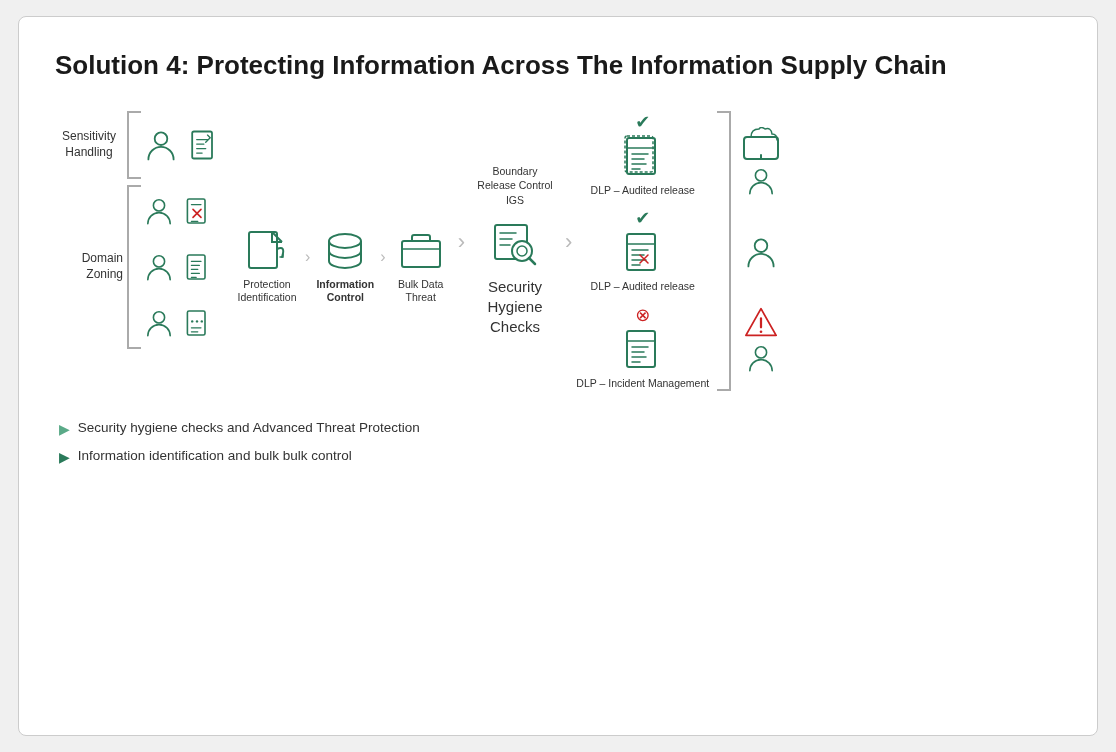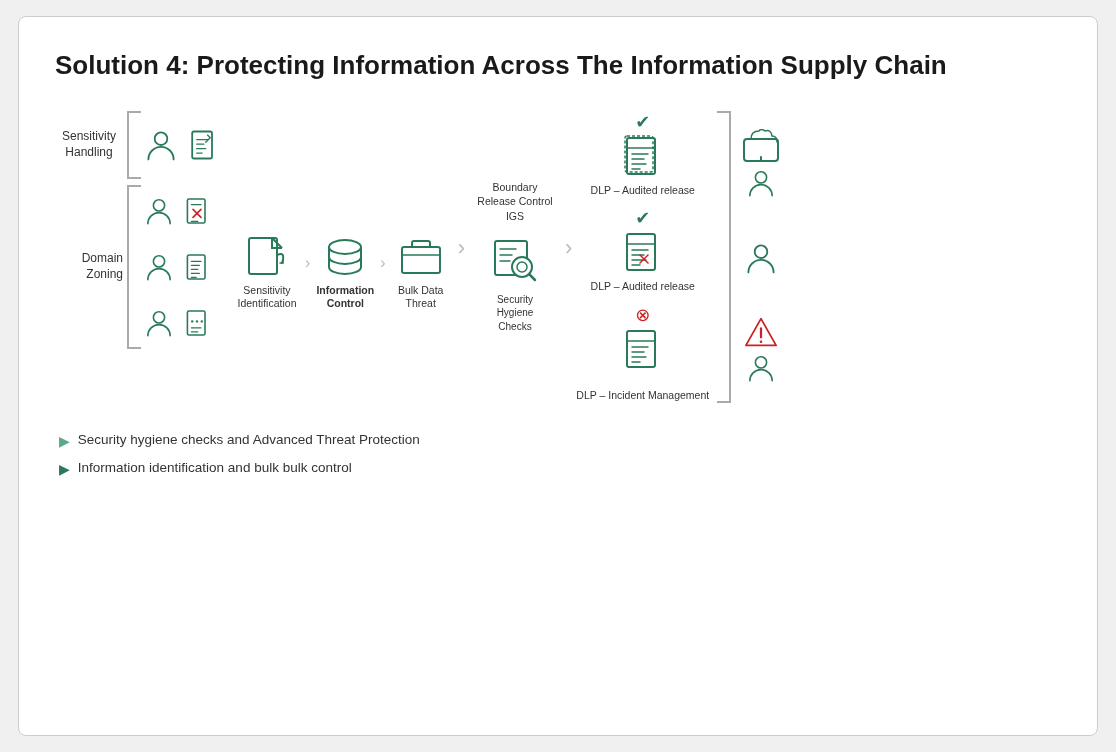--- a/index.html
+++ b/index.html
@@ -141,21 +141,21 @@
     <div style="display:flex; align-items:center; gap:2px; margin-top:30px; align-self:center;">
 
       <div style="display:flex; flex-direction:column; align-items:center; width:72px;">
         <svg width="46" height="46" viewBox="0 0 46 46" fill="none" xmlns="http://www.w3.org/2000/svg">
           <rect x="5" y="5" width="28" height="36" rx="2" stroke="#2a7a5a" stroke-width="2"></rect>
           <path d="M28 5v10h10" stroke="#2a7a5a" stroke-width="2"></path>
           <path d="M28 5l10 10" stroke="#2a7a5a" stroke-width="2"></path>
           <path d="M33 22 Q42 18 38 30" stroke="#2a7a5a" stroke-width="2" stroke-linecap="round" fill="none"></path>
           <path d="M36 30 l3 0 l0 -3" stroke="#2a7a5a" stroke-width="1.5" stroke-linecap="round"></path>
         </svg>
-        <div style="font-size:10.5px; color:#333; text-align:center; margin-top:5px; line-height:1.3;">Sensitivity Identification</div>
+        <div style="font-size:10.5px; color:#333; text-align:center; margin-top:5px; line-height:1.3;">Protection Identification</div>
       </div>
 
       <div style="font-size:16px; color:#bbb; margin-bottom:18px;">›</div>
 
       <div style="display:flex; flex-direction:column; align-items:center; width:66px;">
         <svg width="46" height="46" viewBox="0 0 46 46" fill="none" xmlns="http://www.w3.org/2000/svg">
           <ellipse cx="23" cy="14" rx="16" ry="7" stroke="#2a7a5a" stroke-width="2"></ellipse>
           <path d="M7 14v10c0 3.866 7.163 7 16 7s16-3.134 16-7V14" stroke="#2a7a5a" stroke-width="2"></path>
           <path d="M7 24v10c0 3.866 7.163 7 16 7s16-3.134 16-7V24" stroke="#2a7a5a" stroke-width="2"></path>
         </svg>
@@ -182,21 +182,21 @@
       <div style="margin-bottom:6px;">
         <svg width="46" height="50" viewBox="0 0 46 50" fill="none">
           <rect x="3" y="8" width="32" height="34" rx="2" stroke="#2a7a5a" stroke-width="2"></rect>
 
           <circle cx="30" cy="34" r="10" stroke="#2a7a5a" stroke-width="2" fill="white"></circle>
           <circle cx="30" cy="34" r="5" stroke="#2a7a5a" stroke-width="1.5"></circle>
           <line x1="37" y1="41" x2="43" y2="47" stroke="#2a7a5a" stroke-width="2.5" stroke-linecap="round"></line>
           <path d="M8 16h16M8 22h12M8 28h10" stroke="#2a7a5a" stroke-width="1.5" stroke-linecap="round"></path>
         </svg>
       </div>
-      <div style="font-size:10px; color:#333; text-align:center; line-height:1.35; max-width:72px;">Security Hygiene Checks</div>
+      <div style="font-size:15px; color:#333; text-align:center; line-height:1.35; max-width:72px;">Security Hygiene Checks</div>
     </div>
 
     <div style="font-size:22px; color:#bbb; margin: 0 4px; align-self:center; margin-bottom:18px;">›</div>
 
     <div style="display:flex; align-items:stretch;">
 
       <div style="display:flex; flex-direction:column; gap:10px; justify-content:space-around; min-height:240px;">
 
         <div style="display:flex; flex-direction:column; align-items:center;">
           <span style="color:#2a7a5a; font-size:18px; margin-bottom:2px;">✔</span>
@@ -221,21 +221,21 @@
           <div style="font-size:10.5px; color:#333; text-align:center; margin-top:3px; line-height:1.3;">DLP – Audited release</div>
         </div>
 
         <div style="display:flex; flex-direction:column; align-items:center;">
           <span style="color:#cc2222; font-size:18px; margin-bottom:2px;">⊗</span>
           <svg width="42" height="46" viewBox="0 0 42 46" fill="none" xmlns="http://www.w3.org/2000/svg">
             <rect x="5" y="3" width="28" height="36" rx="2" stroke="#2a7a5a" stroke-width="2"></rect>
             <path d="M5 13h28" stroke="#2a7a5a" stroke-width="1.5"></path>
             <path d="M10 19h16M10 24h12M10 29h14M10 34h8" stroke="#2a7a5a" stroke-width="1.5" stroke-linecap="round"></path>
           </svg>
-          <div style="font-size:10.5px; color:#333; text-align:left; margin-top:15px; line-height:1.3;">DLP – Incident Management</div>
+          <div style="font-size:10.5px; color:#333; text-align:left; margin-top:3px; line-height:1.3;">DLP – Incident Management</div>
         </div>
       </div>
 
       <div style="width:14px; border-top:2px solid #aaa; border-right:2px solid #aaa; border-bottom:2px solid #aaa; margin-left:8px; min-height:280px;"></div>
     </div>
 
     <div style="display:flex; flex-direction:column; justify-content:space-around; margin-left:10px; min-height:280px; gap:4px;">
 
       <div style="display:flex; flex-direction:column; align-items:center; gap:4px;">
         <svg width="40" height="34" viewBox="0 0 40 34" fill="none">

